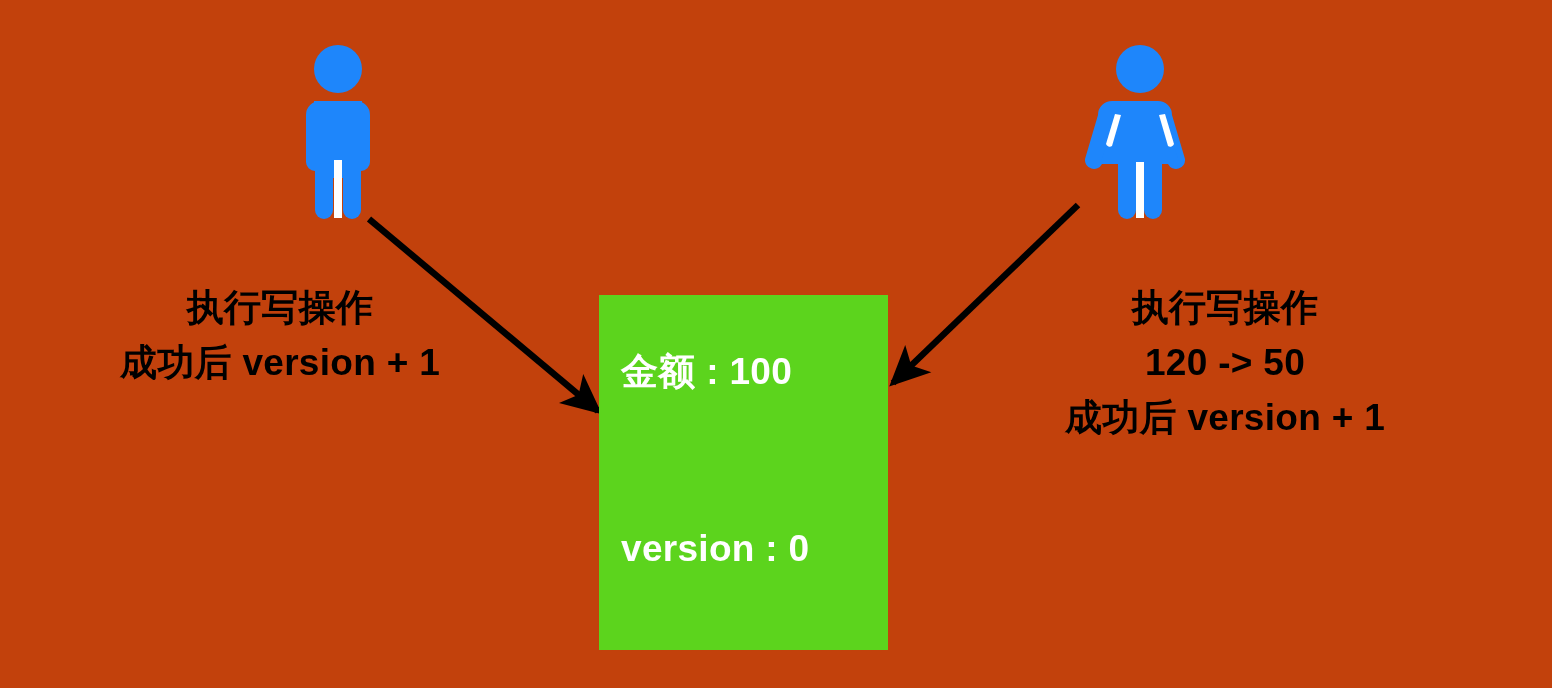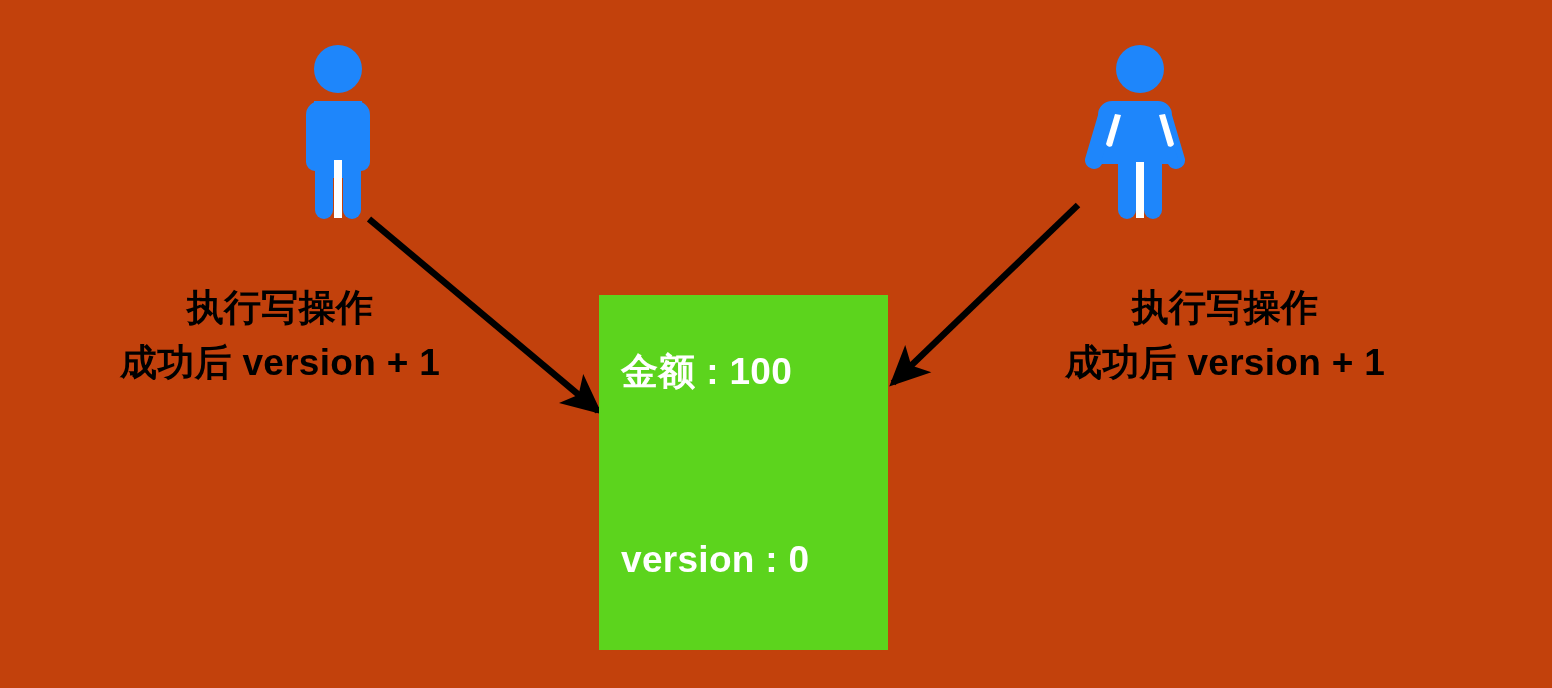--- a/index.html
+++ b/index.html
@@ -75,21 +75,21 @@
   .box-field {
     position: absolute;
     color: #ffffff;
     font-weight: bold;
     font-size: 37px;
     line-height: 1;
     white-space: nowrap;
     letter-spacing: 0.3px;
   }
   #box-amount  { left: 22px; top: 58px; }
-  #box-version { left: 22px; top: 246px; }
+  #box-version { left: 22px; top: 235px; }
 </style>
 </head>
 <body>
 
 <div id="canvas">
 
   <svg id="arrow-layer" viewBox="0 0 1552 688" width="1552" height="688" xmlns="http://www.w3.org/2000/svg">
     <defs>
       <marker id="ah" markerWidth="7" markerHeight="7" refX="5.4" refY="3.1" orient="auto" markerUnits="strokeWidth">
         <path d="M0,0.2 L6.2,3.1 L0,6.0 L1.5,3.1 Z" fill="#000000"></path>
@@ -128,20 +128,21 @@
     <rect x="51" y="118" width="8" height="56" fill="#ffffff"></rect>
   </svg>
 
   <div class="note" id="note-left">
     <span class="note-line">执行写操作</span>
     <span class="note-line">成功后 version + 1</span>
   </div>
 
   <div class="note" id="note-right">
     <span class="note-line">执行写操作</span>
+    <span class="note-line">120 -&gt; 50</span>
     <span class="note-line">成功后 version + 1</span>
   </div>
 
   <div id="resource-box">
     <span class="box-field" id="box-amount">金额 : 100</span>
     <span class="box-field" id="box-version">version : 0</span>
   </div>
 
 </div>
 

